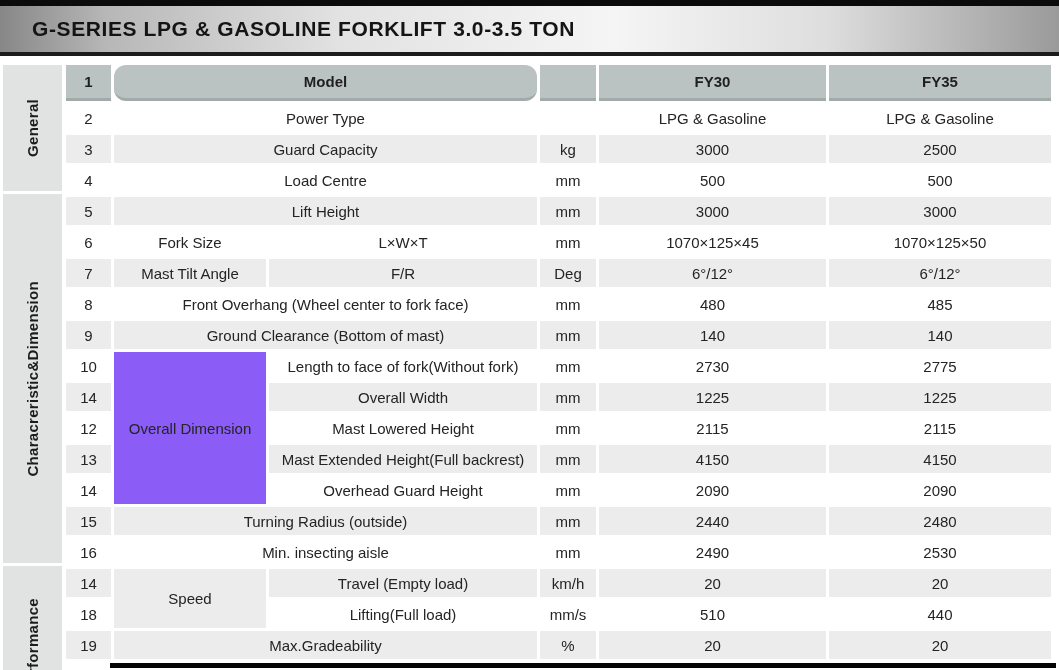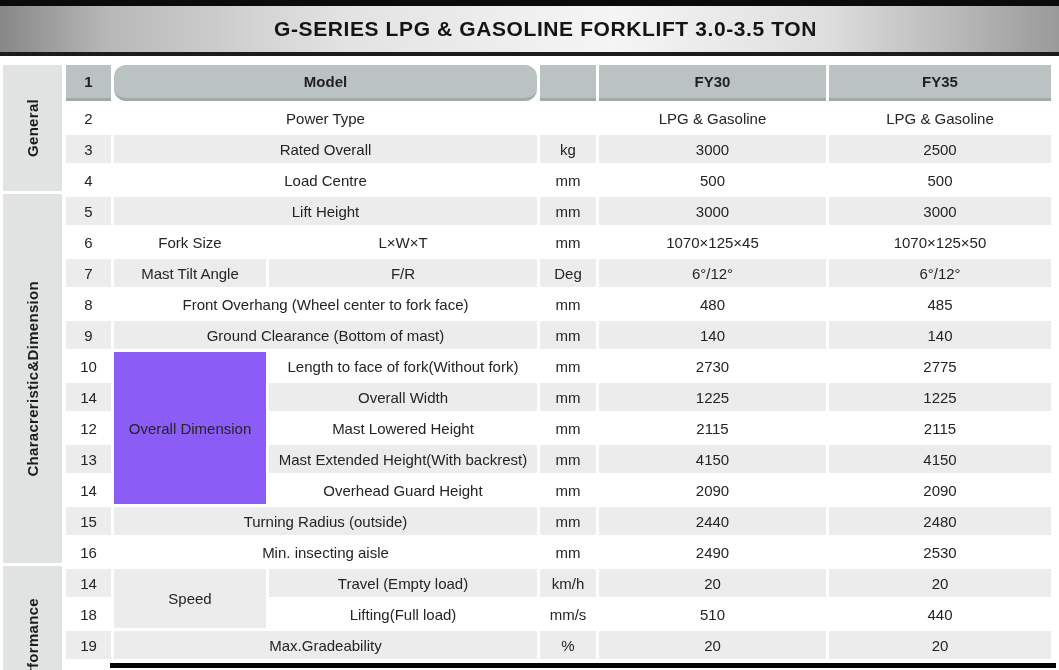--- a/index.html
+++ b/index.html
@@ -6,21 +6,20 @@
   .screen {
     position:relative; width:1059px; height:670px; overflow:hidden;
     background:#fff; font-family:"Liberation Sans", sans-serif; color:#242424;
   }
   
   .topbar { height:6px; background:#0b0b0b; }
   .titleband {
     height:46px; display:flex; align-items:center; padding-left:32px;
     background:linear-gradient(90deg,#878787 0%,#b7b7b7 10%,#e2e2e2 32%,#f5f5f5 58%,#dedede 78%,#b3b3b3 92%,#9a9a9a 100%);
     border-bottom:4px solid #1c1c1c;
-    justify-content:center;
   }
   .titleband .title {
     font-size:21px; font-weight:bold; letter-spacing:0.6px; color:#141414;
   }
   
   .content { display:flex; padding-left:3px; margin-top:6px; align-items:flex-start; }
   .sidebar { width:59px; flex:0 0 59px; padding-top:3px; }
   .side-block {
     width:59px; background:#e1e3e3; margin-bottom:3px;
     display:flex; align-items:center; justify-content:center;
@@ -99,21 +98,21 @@
       <tbody>
         <tr>
           <td>2</td>
           <td colspan="2">Power Type</td>
           <td></td>
           <td>LPG &amp; Gasoline</td>
           <td>LPG &amp; Gasoline</td>
         </tr>
         <tr>
           <td>3</td>
-          <td colspan="2">Rated Overall</td>
+          <td colspan="2">Guard Capacity</td>
           <td>kg</td>
           <td>3000</td>
           <td>2500</td>
         </tr>
         <tr>
           <td>4</td>
           <td colspan="2">Load Centre</td>
           <td>mm</td>
           <td>500</td>
           <td>500</td>
@@ -172,21 +171,21 @@
         </tr>
         <tr>
           <td>12</td>
           <td>Mast Lowered Height</td>
           <td>mm</td>
           <td>2115</td>
           <td>2115</td>
         </tr>
         <tr>
           <td>13</td>
-          <td>Mast Extended Height(With backrest)</td>
+          <td>Mast Extended Height(Full backrest)</td>
           <td>mm</td>
           <td>4150</td>
           <td>4150</td>
         </tr>
         <tr>
           <td>14</td>
           <td>Overhead Guard Height</td>
           <td>mm</td>
           <td>2090</td>
           <td>2090</td>

